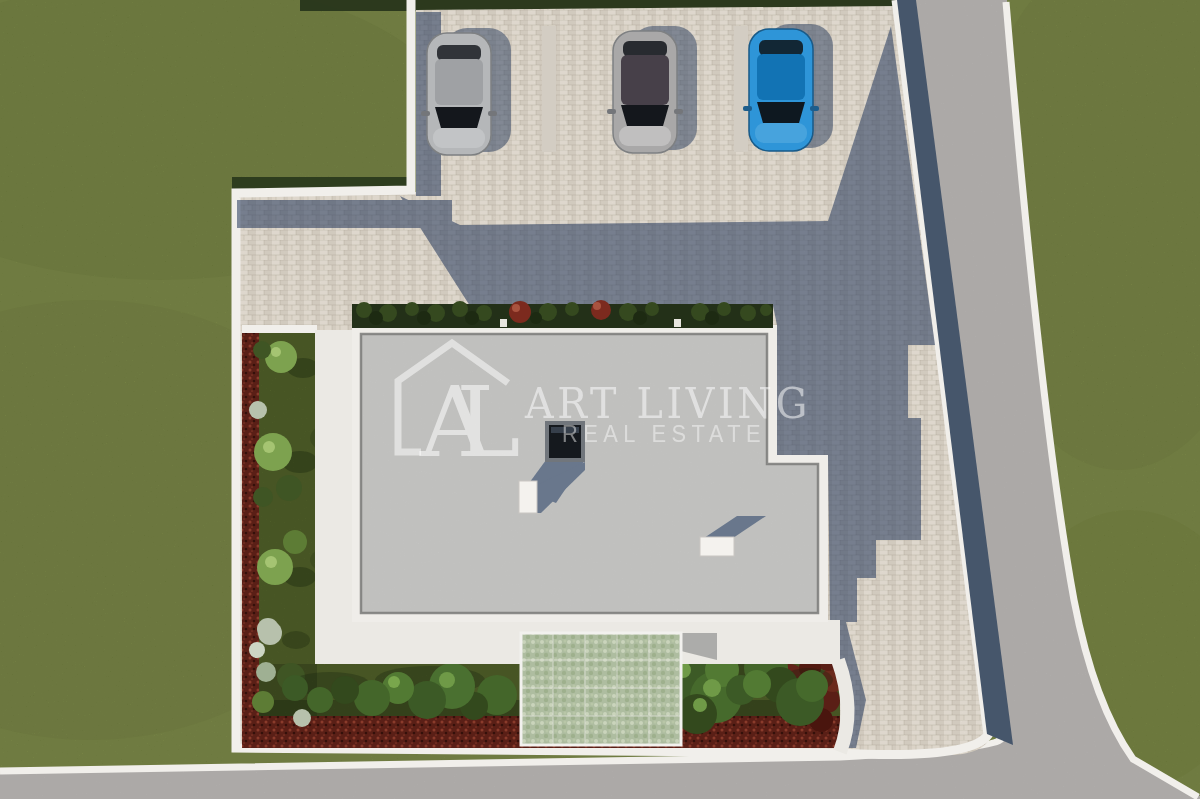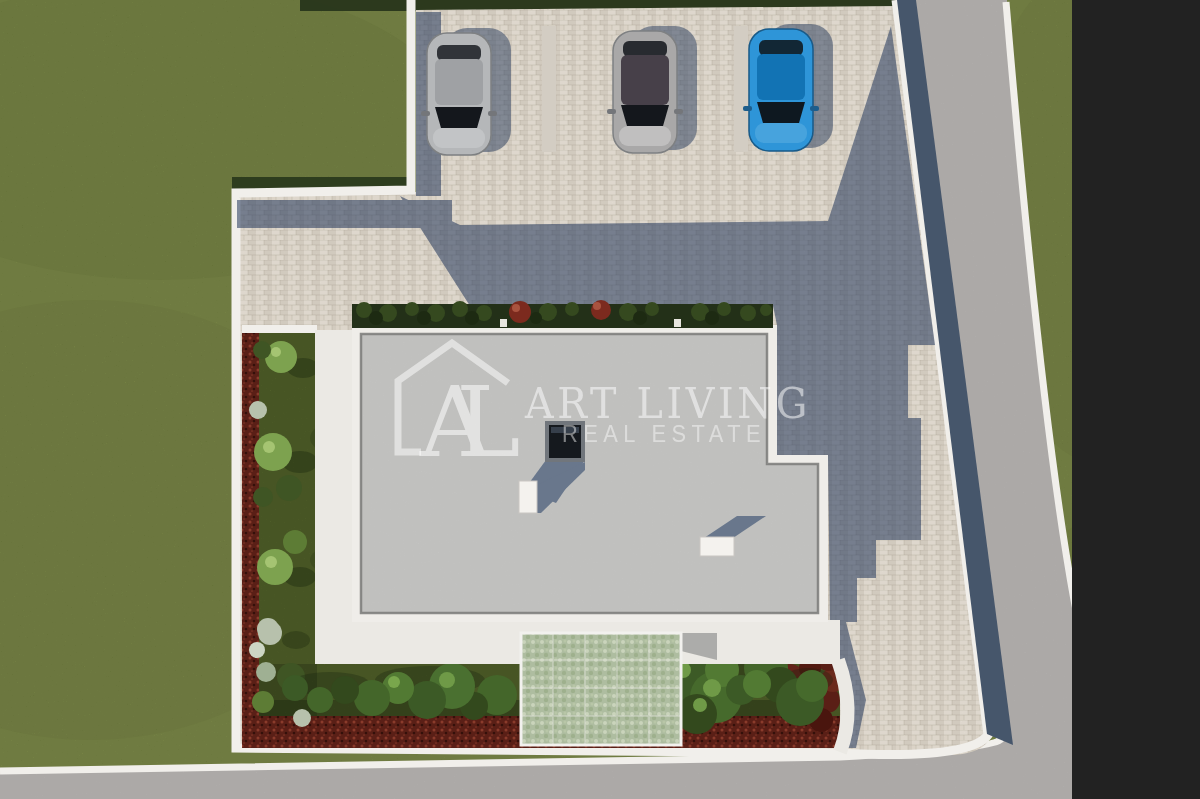--- a/index.html
+++ b/index.html
@@ -1,16 +1,16 @@
 <!DOCTYPE html>
 <html><head>
 <meta charset="utf-8">
 <style>
   html,body{margin:0;padding:0;background:#222;}
-  #stage{position:relative;width:1072px;height:799px;overflow:hidden;font-family:"Liberation Sans",sans-serif;}
+  #stage{position:relative;width:1200px;height:799px;overflow:hidden;font-family:"Liberation Sans",sans-serif;}
   #stage svg{display:block;}
   text{user-select:none;}
 </style>
 </head>
 <body>
 
 <div id="stage">
 <svg viewBox="0 0 1200 799" width="1200" height="799">
   <defs>
     <filter id="grainD" x="0%" y="0%" width="100%" height="100%">

